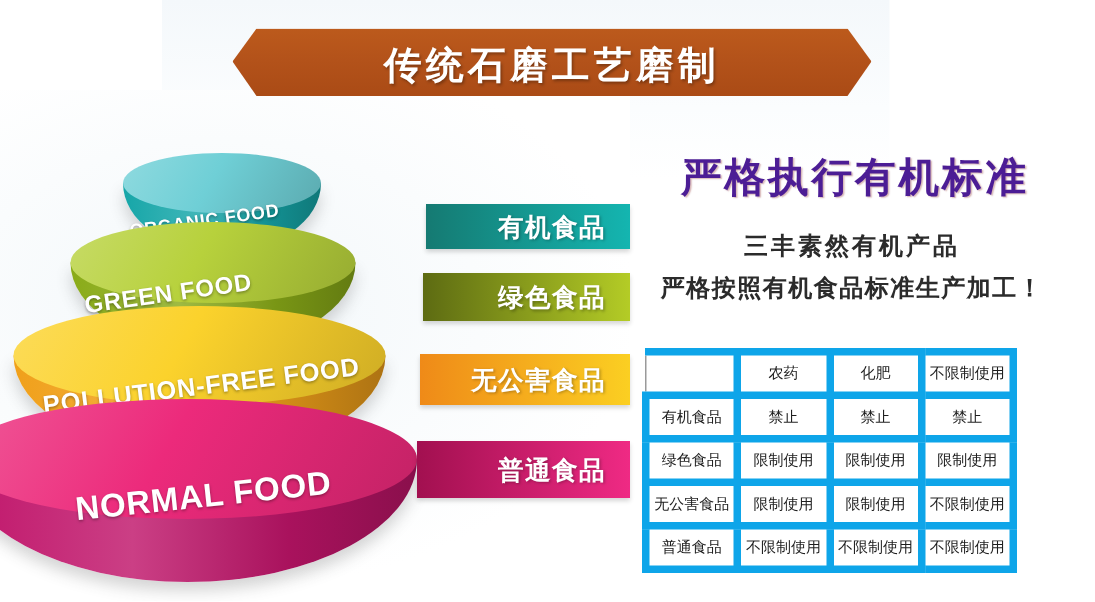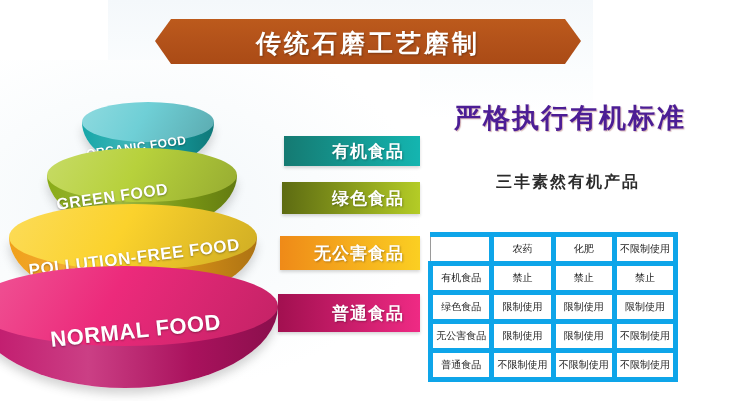--- a/index.html
+++ b/index.html
@@ -91,21 +91,21 @@
     text-shadow:1px 1px 1px rgba(120,10,10,.30);
     margin:0;padding:0 0 0 4px;
     white-space:nowrap;
   }
   .sub1,.sub2{
     text-align:center;color:#2b2b2b;
     font-family:"DejaVu Serif","Liberation Serif",serif;
     font-weight:bold;
     white-space:nowrap;
   }
-  .sub1{font-size:16px;letter-spacing:2px;margin-top:36px;}
+  .sub1{font-size:16px;letter-spacing:2px;margin-top:18px;}
   .sub2{font-size:16px;letter-spacing:1px;margin-top:7px;}
 
   
   .tbl-wrap{position:absolute;left:428px;top:232px;width:250px;}
   table.std{
     border-collapse:collapse;width:250px;
     table-layout:fixed;
     background:#fff;
   }
   table.std td{
@@ -165,20 +165,21 @@
       </div>
       <div class="tier-label" style="left: 30px; top: 222px; font-size: 22px; transform: rotate(-6deg);">NORMAL FOOD</div>
       <div class="ribbon" style="left: 258px; top: 198px; width: 142px; height: 38px; background: linear-gradient(90deg, rgb(162, 16, 80) 0%, rgb(239, 42, 132) 100%);">
         <span>普通食品</span>
       </div>
     </div>
 
   <div class="right-col">
     <div class="headline">严格执行有机标准</div>
     <div class="sub1">三丰素然有机产品</div>
+    <div class="sub2">严格按照有机食品标准生产加工！</div>
   </div>
 
   <div class="tbl-wrap">
     <table class="std" id="std-table">
       <tbody id="std-tbody">
           <tr>
             <td class="empty"></td>
             <td>农药</td>
             <td>化肥</td>
             <td>不限制使用</td>

